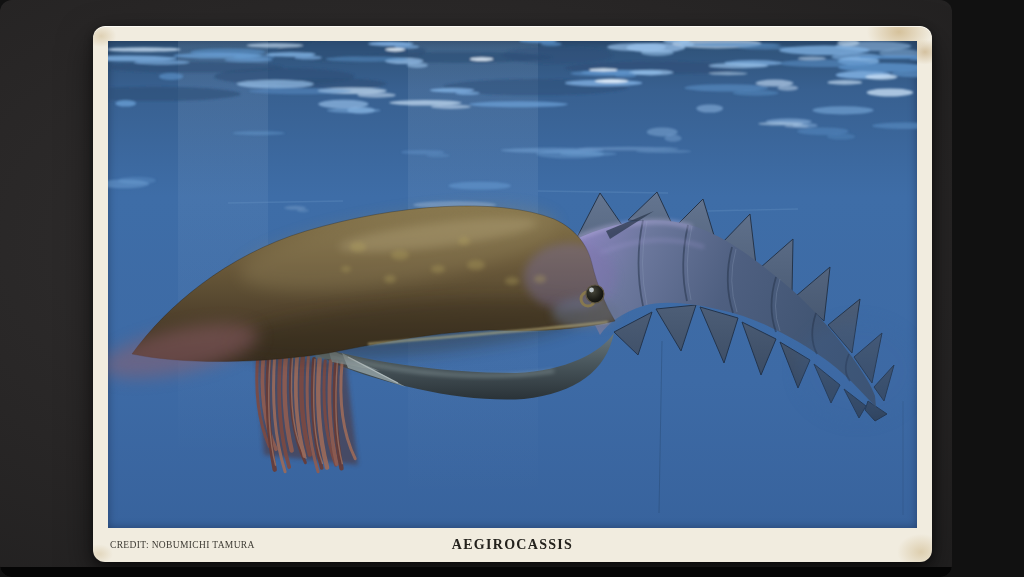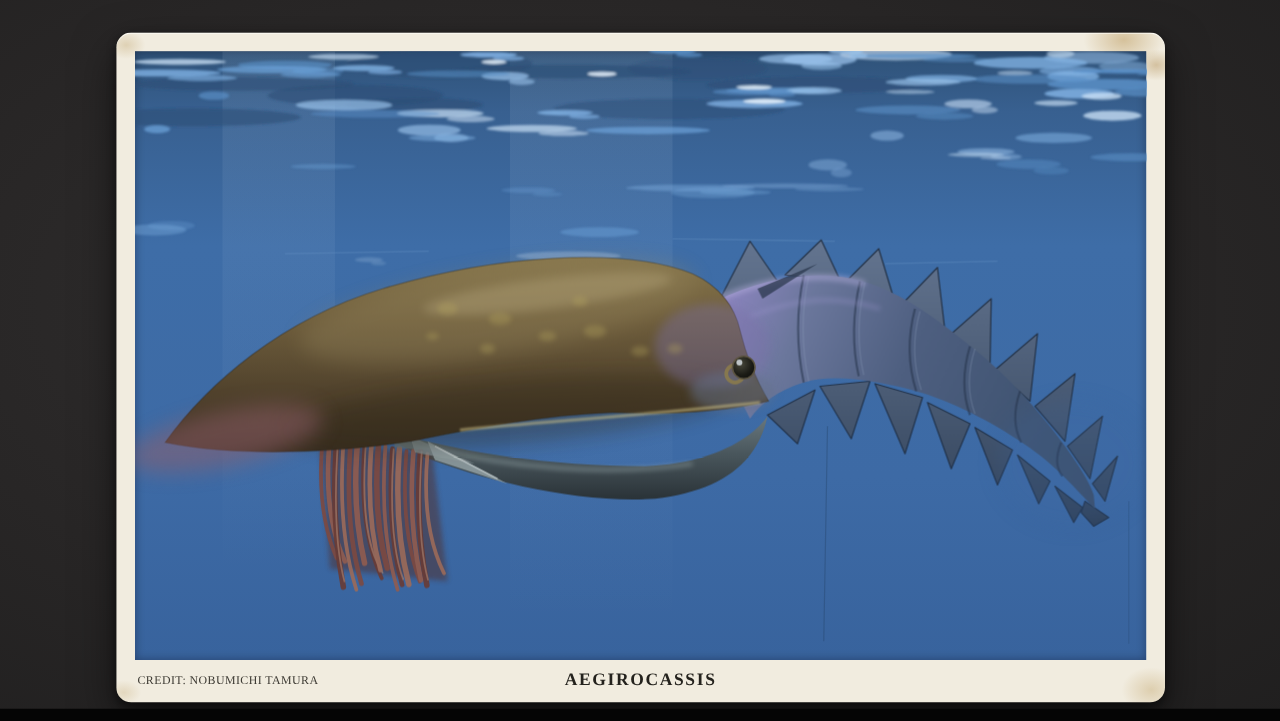--- a/index.html
+++ b/index.html
@@ -1,19 +1,20 @@
 <!DOCTYPE html>
 <html><head>
 <meta charset="utf-8">
 <style>
   html,body{margin:0;padding:0;background:#111;}
   #stage{
-    position:relative;width:1024px;height:577px;overflow:hidden;
+    position:relative;width:952px;height:577px;overflow:hidden;
     background:radial-gradient(900px 500px at 42% 42%, #323030 0%, #282626 55%, #1f1e1e 100%);
     font-family:"Liberation Serif", serif;
+    border-radius:12px;
   }
   #letterbox{position:absolute;left:0;bottom:0;width:100%;height:10px;background:#050505;}
   #postcard{
     position:absolute;left:93px;top:26px;width:839px;height:536px;border-radius:12px;
     background:
       radial-gradient(46px 30px at 806px 6px,  rgba(198,170,118,.65), rgba(198,170,118,0) 70%),
       radial-gradient(24px 18px at 832px 26px, rgba(188,158,108,.55), rgba(188,158,108,0) 70%),
       radial-gradient(22px 16px at 8px 10px,   rgba(200,176,128,.45), rgba(200,176,128,0) 70%),
       radial-gradient(34px 26px at 828px 526px,rgba(205,182,135,.55), rgba(205,182,135,0) 70%),
       radial-gradient(20px 14px at 6px 528px,  rgba(200,176,128,.35), rgba(200,176,128,0) 70%),

